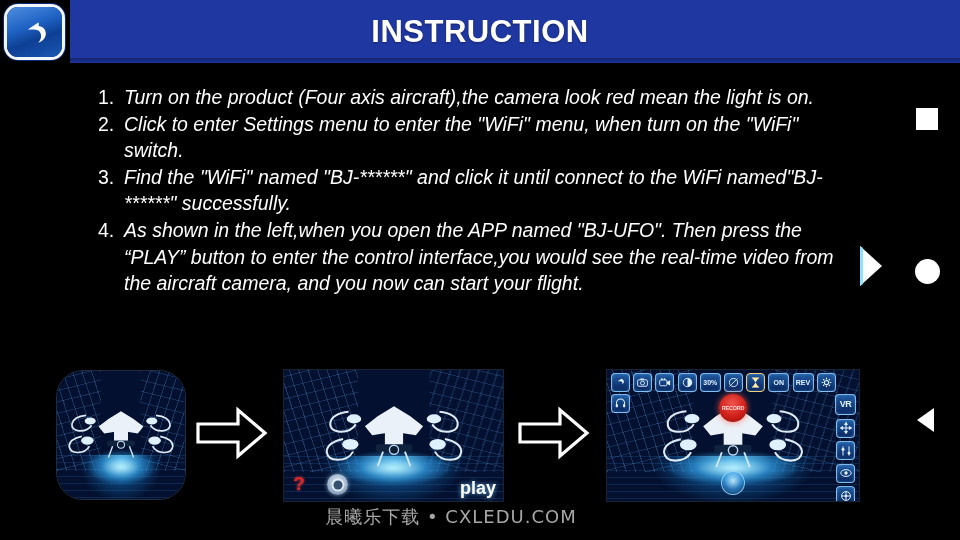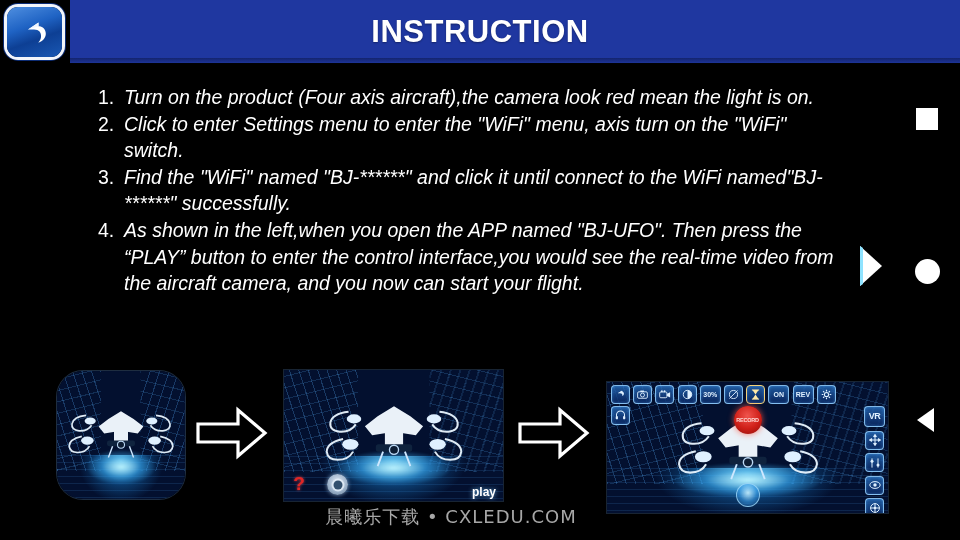--- a/index.html
+++ b/index.html
@@ -81,41 +81,41 @@
     filter:blur(1px);
   }
   .drone{position:absolute;left:50%;top:46%;transform:translate(-50%,-50%);}
   
   #shot1{left:57px;top:3px;width:128px;height:128px;border-radius:26px;
     box-shadow:0 0 0 1px rgba(120,180,255,.25);}
   
   #shot2{left:284px;top:2px;width:219px;height:131px;
     box-shadow:0 0 0 1px rgba(120,180,255,.20);}
   #play-label{
-    position:absolute;right:7px;bottom:2px;font-size:12px;font-weight:bold;
+    position:absolute;right:7px;bottom:2px;font-size:18px;font-weight:bold;
     color:#fff;text-shadow:0 0 5px rgba(120,200,255,.9);
   }
   #help-badge{
     position:absolute;left:6px;bottom:4px;width:18px;height:26px;
     display:flex;align-items:center;justify-content:center;
     font-size:19px;font-weight:bold;color:#e02626;
     text-shadow:0 0 3px rgba(255,80,80,.8);
   }
   #settings-wheel{
     position:absolute;left:43px;bottom:6px;width:21px;height:21px;border-radius:50%;
     background:radial-gradient(circle at 50% 40%,#e8eef6 0%,#9fb4cc 55%,#5f7790 100%);
     box-shadow:0 0 4px rgba(180,220,255,.7);
   }
   #settings-wheel:before{
     content:"";position:absolute;left:50%;top:50%;width:9px;height:9px;
     transform:translate(-50%,-50%);border-radius:50%;
     background:#33506e;box-shadow:0 0 0 2px rgba(230,240,250,.8);
   }
   
-  #shot3{left:607px;top:14px;width:281px;height:131px;
+  #shot3{left:607px;top:2px;width:252px;height:131px;
     box-shadow:0 0 0 1px rgba(120,180,255,.20);}
   .tb{position:absolute;display:flex;}
   #tb-top{left:4px;top:3px;gap:3.2px;}
   #tb-left{left:4px;top:24px;}
   #tb-right{right:3px;top:24px;flex-direction:column;gap:3.5px;align-items:center;}
   .ibtn{
     width:17px;height:17px;border-radius:4px;
     background:linear-gradient(to bottom,rgba(40,110,190,.78),rgba(10,40,100,.85));
     border:1px solid rgba(150,210,255,.85);
     display:flex;align-items:center;justify-content:center;
@@ -177,21 +177,21 @@
 </div>
 <div id="header-bottom-shadow"></div>
 
 <div id="instructions">
   <div class="ins-item">
     <span class="ins-num">1.</span>
     <span class="ins-text">Turn on the product (Four axis aircraft),the camera look red mean the light is on.</span>
   </div>
   <div class="ins-item">
     <span class="ins-num">2.</span>
-    <span class="ins-text">Click to enter Settings menu to enter the "WiFi" menu, axis turn on the "WiFi" switch.</span>
+    <span class="ins-text">Click to enter Settings menu to enter the "WiFi" menu, when turn on the "WiFi" switch.</span>
   </div>
   <div class="ins-item">
     <span class="ins-num">3.</span>
     <span class="ins-text">Find the "WiFi" named "BJ-******" and click it until connect to the WiFi named"BJ-******"  successfully.</span>
   </div>
   <div class="ins-item">
     <span class="ins-num">4.</span>
     <span class="ins-text">As shown in the left,when you open the APP named "BJ-UFO". Then press the “PLAY” button to enter the control interface,you would see the real-time video from the aircraft camera, and you now can start your flight.</span>
   </div>
 </div>

